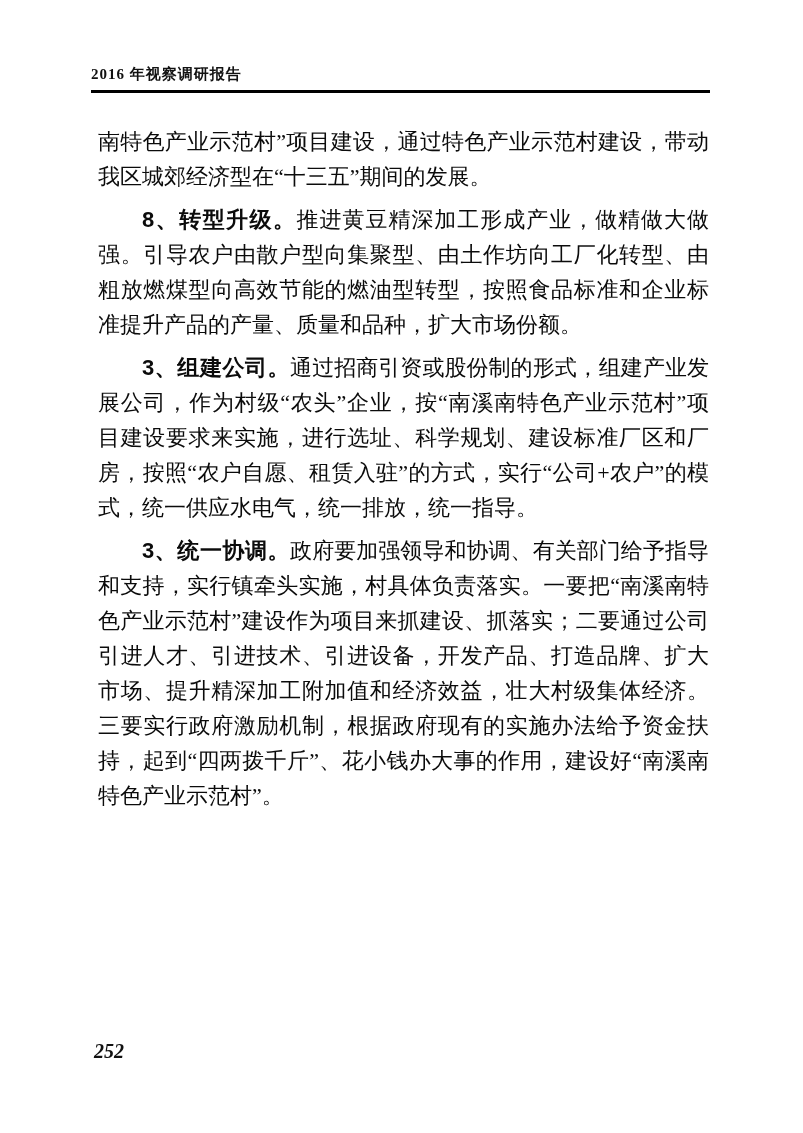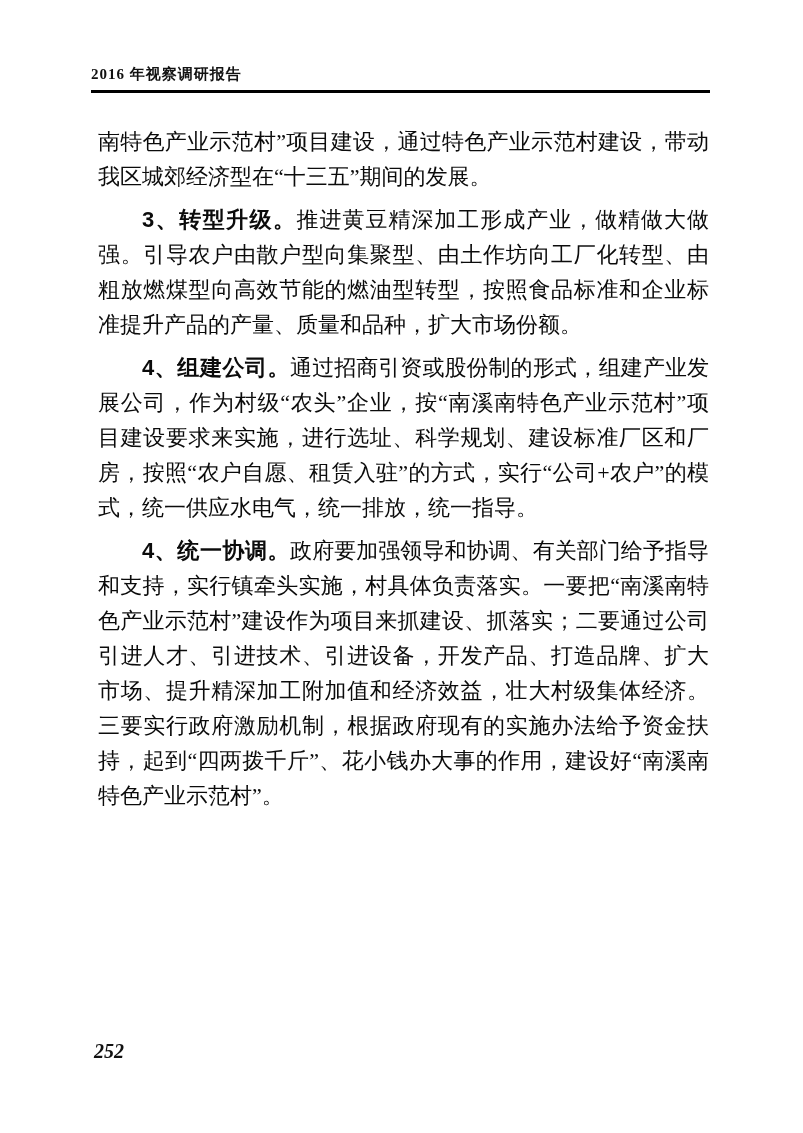--- a/index.html
+++ b/index.html
@@ -81,22 +81,22 @@
 <div class="page">
 
   <div class="page-header">
     <span class="header-title">2016 年视察调研报告</span>
   </div>
   <div class="header-rule"></div>
 
   <div class="doc-body">
     <p><span class="para-lead"></span><span>南特色产业示范村”项目建设，通过特色产业示范村建设，带动我区城郊经济型在“十三五”期间的发展。</span></p>
 
-    <p class="indented"><span class="para-lead">3、转型升级。</span><span>推进黄豆精深加工形成产业，做精做大做强。引导农户由散户型向集聚型、由土作坊向工厂化转型、由粗放燃煤型向高效节能的燃油型转型，按照食品标准和企业标准提升产品的产量、质量和品种，扩大市场份额。</span></p>
+    <p class="indented"><span class="para-lead">8、转型升级。</span><span>推进黄豆精深加工形成产业，做精做大做强。引导农户由散户型向集聚型、由土作坊向工厂化转型、由粗放燃煤型向高效节能的燃油型转型，按照食品标准和企业标准提升产品的产量、质量和品种，扩大市场份额。</span></p>
 
-    <p class="indented"><span class="para-lead">4、组建公司。</span><span>通过招商引资或股份制的形式，组建产业发展公司，作为村级“农头”企业，按“南溪南特色产业示范村”项目建设要求来实施，进行选址、科学规划、建设标准厂区和厂房，按照“农户自愿、租赁入驻”的方式，实行“公司+农户”的模式，统一供应水电气，统一排放，统一指导。</span></p>
+    <p class="indented"><span class="para-lead">3、组建公司。</span><span>通过招商引资或股份制的形式，组建产业发展公司，作为村级“农头”企业，按“南溪南特色产业示范村”项目建设要求来实施，进行选址、科学规划、建设标准厂区和厂房，按照“农户自愿、租赁入驻”的方式，实行“公司+农户”的模式，统一供应水电气，统一排放，统一指导。</span></p>
 
-    <p class="indented"><span class="para-lead">4、统一协调。</span><span>政府要加强领导和协调、有关部门给予指导和支持，实行镇牵头实施，村具体负责落实。一要把“南溪南特色产业示范村”建设作为项目来抓建设、抓落实；二要通过公司引进人才、引进技术、引进设备，开发产品、打造品牌、扩大市场、提升精深加工附加值和经济效益，壮大村级集体经济。三要实行政府激励机制，根据政府现有的实施办法给予资金扶持，起到“四两拨千斤”、花小钱办大事的作用，建设好“南溪南特色产业示范村”。</span></p>
+    <p class="indented"><span class="para-lead">3、统一协调。</span><span>政府要加强领导和协调、有关部门给予指导和支持，实行镇牵头实施，村具体负责落实。一要把“南溪南特色产业示范村”建设作为项目来抓建设、抓落实；二要通过公司引进人才、引进技术、引进设备，开发产品、打造品牌、扩大市场、提升精深加工附加值和经济效益，壮大村级集体经济。三要实行政府激励机制，根据政府现有的实施办法给予资金扶持，起到“四两拨千斤”、花小钱办大事的作用，建设好“南溪南特色产业示范村”。</span></p>
   </div>
 
   <div class="page-number">252</div>
 
 </div>
 
 </body></html>

